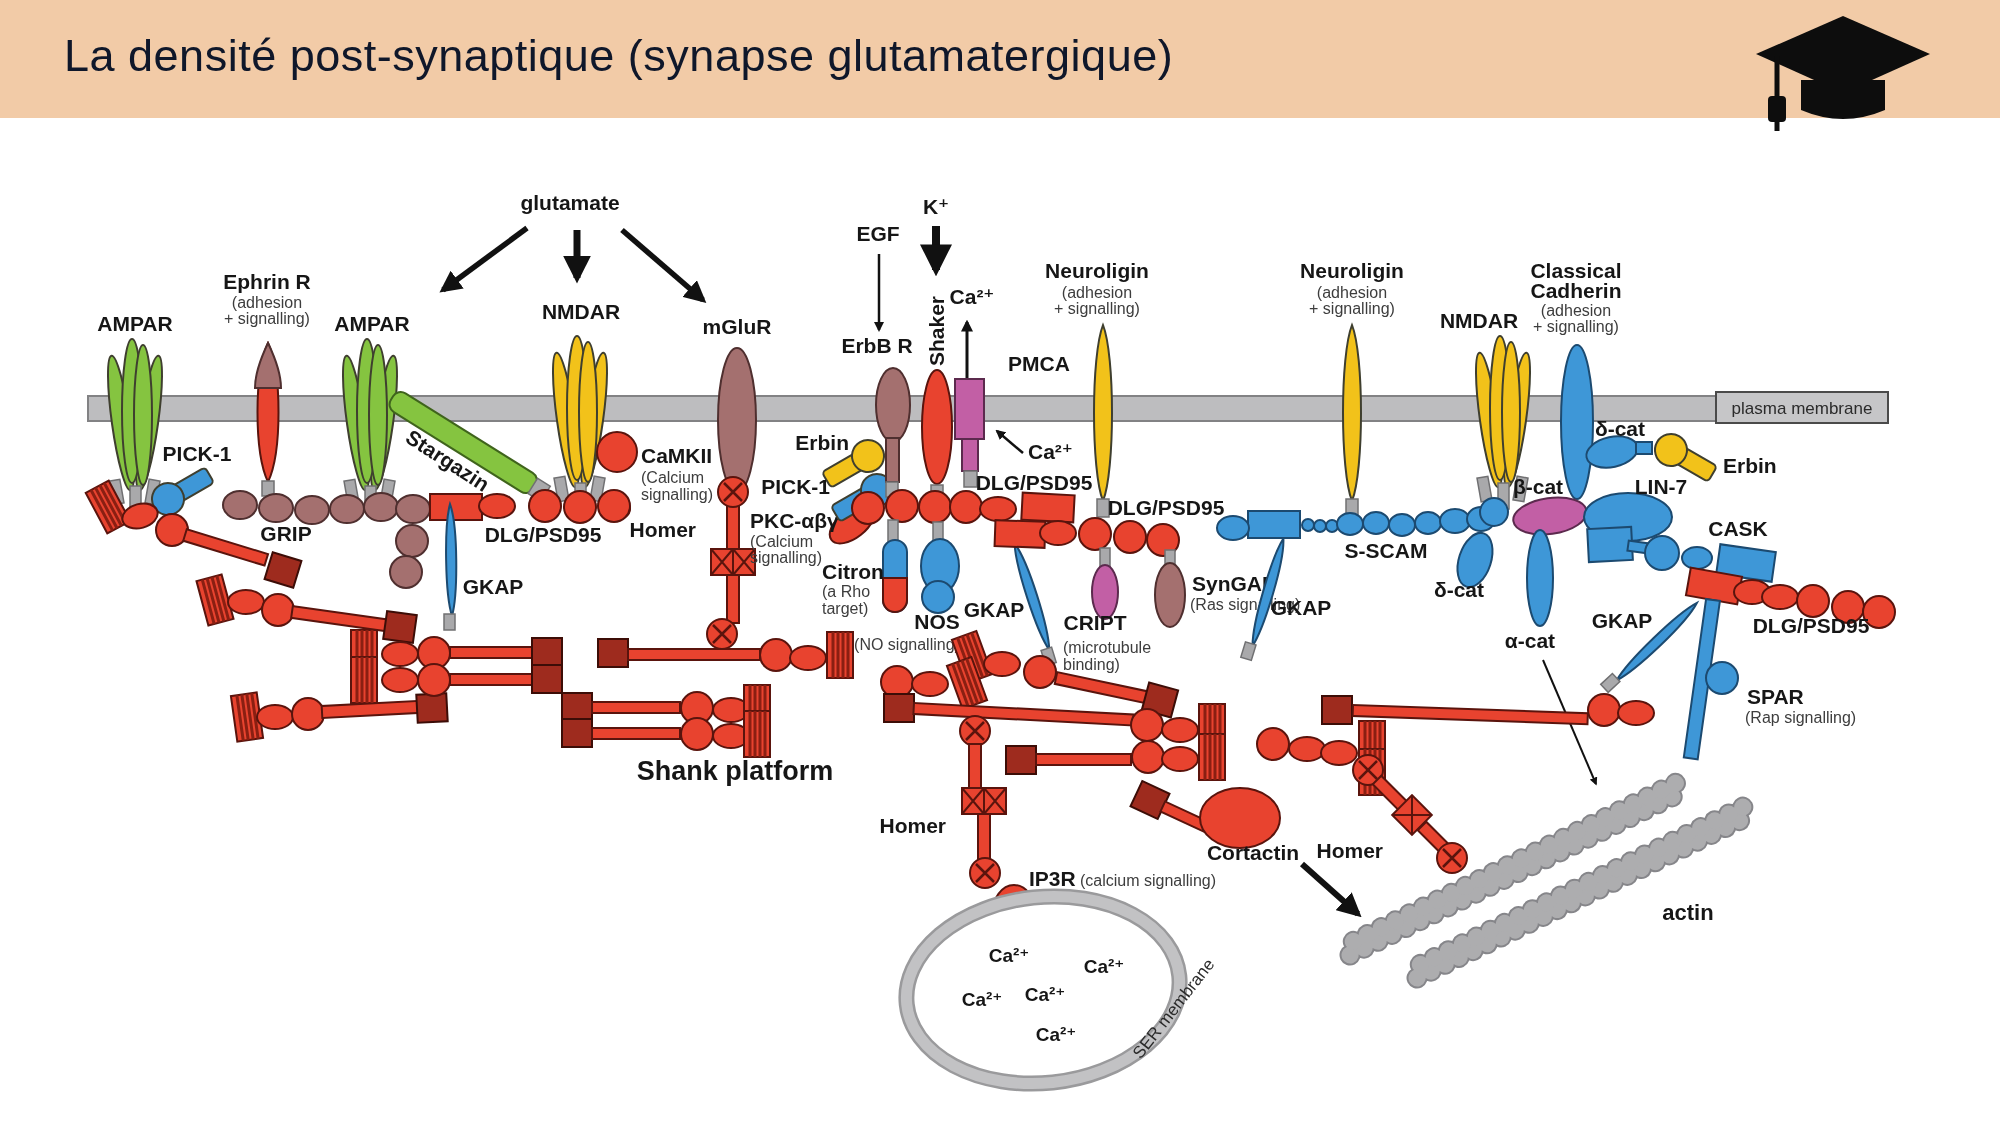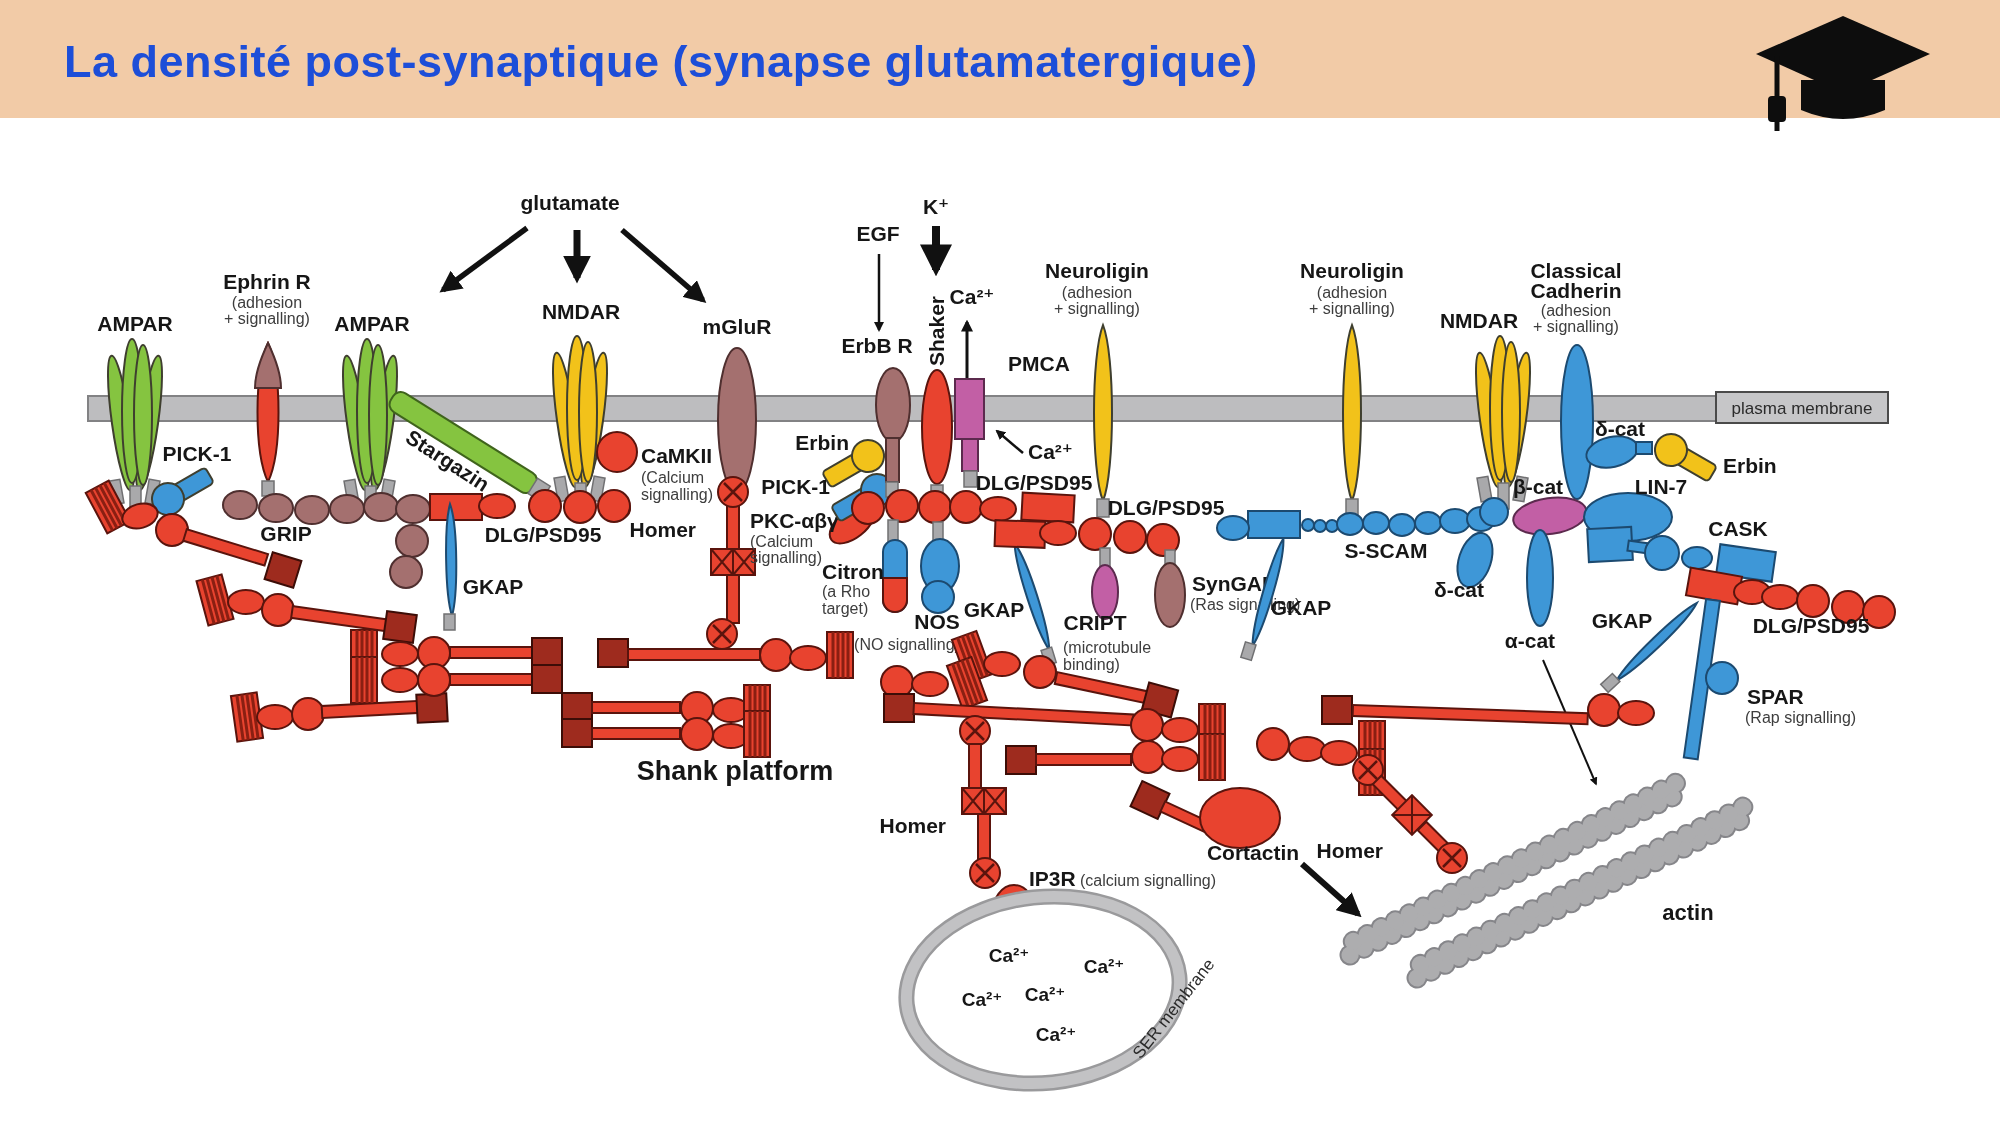--- a/index.html
+++ b/index.html
@@ -1,18 +1,18 @@
 <!DOCTYPE html>
 <html><head>
 <meta charset="utf-8">
 <style>
   html,body{margin:0;padding:0;background:#ffffff;width:2000px;height:1125px;overflow:hidden}
   .page{position:relative;width:2000px;height:1125px;background:#ffffff;font-family:"Liberation Sans","DejaVu Sans",sans-serif}
   .header{position:absolute;top:0;left:0;width:2000px;height:118px;background:#F2CBA7}
-  .title{position:absolute;top:36px;left:64px;font-size:45px;font-weight:bold;color:#1d4ed8;letter-spacing:.5px}
+  .title{position:absolute;top:30px;left:64px;font-size:45px;font-weight:normal;color:#0f172a;letter-spacing:.5px}
   svg{position:absolute;top:0;left:0}
   svg text{font-family:"Liberation Sans","DejaVu Sans",sans-serif}
   .red{fill:#E8432F;stroke:#5a140d;stroke-width:2}
   .dred{fill:#9E2B1E;stroke:#3c0d07;stroke-width:2}
   .blue{fill:#3E97D7;stroke:#1c4a70;stroke-width:2}
   .brown{fill:#A4706F;stroke:#4f2f2f;stroke-width:2}
   .mag{fill:#C25FA5;stroke:#5c2a4e;stroke-width:2}
   .green{fill:#85C440;stroke:#3f641c;stroke-width:2}
   .foot{fill:#A9A9AB;stroke:#707072;stroke-width:1.5}
   .memb{fill:#BDBDBF;stroke:#828284;stroke-width:2}

